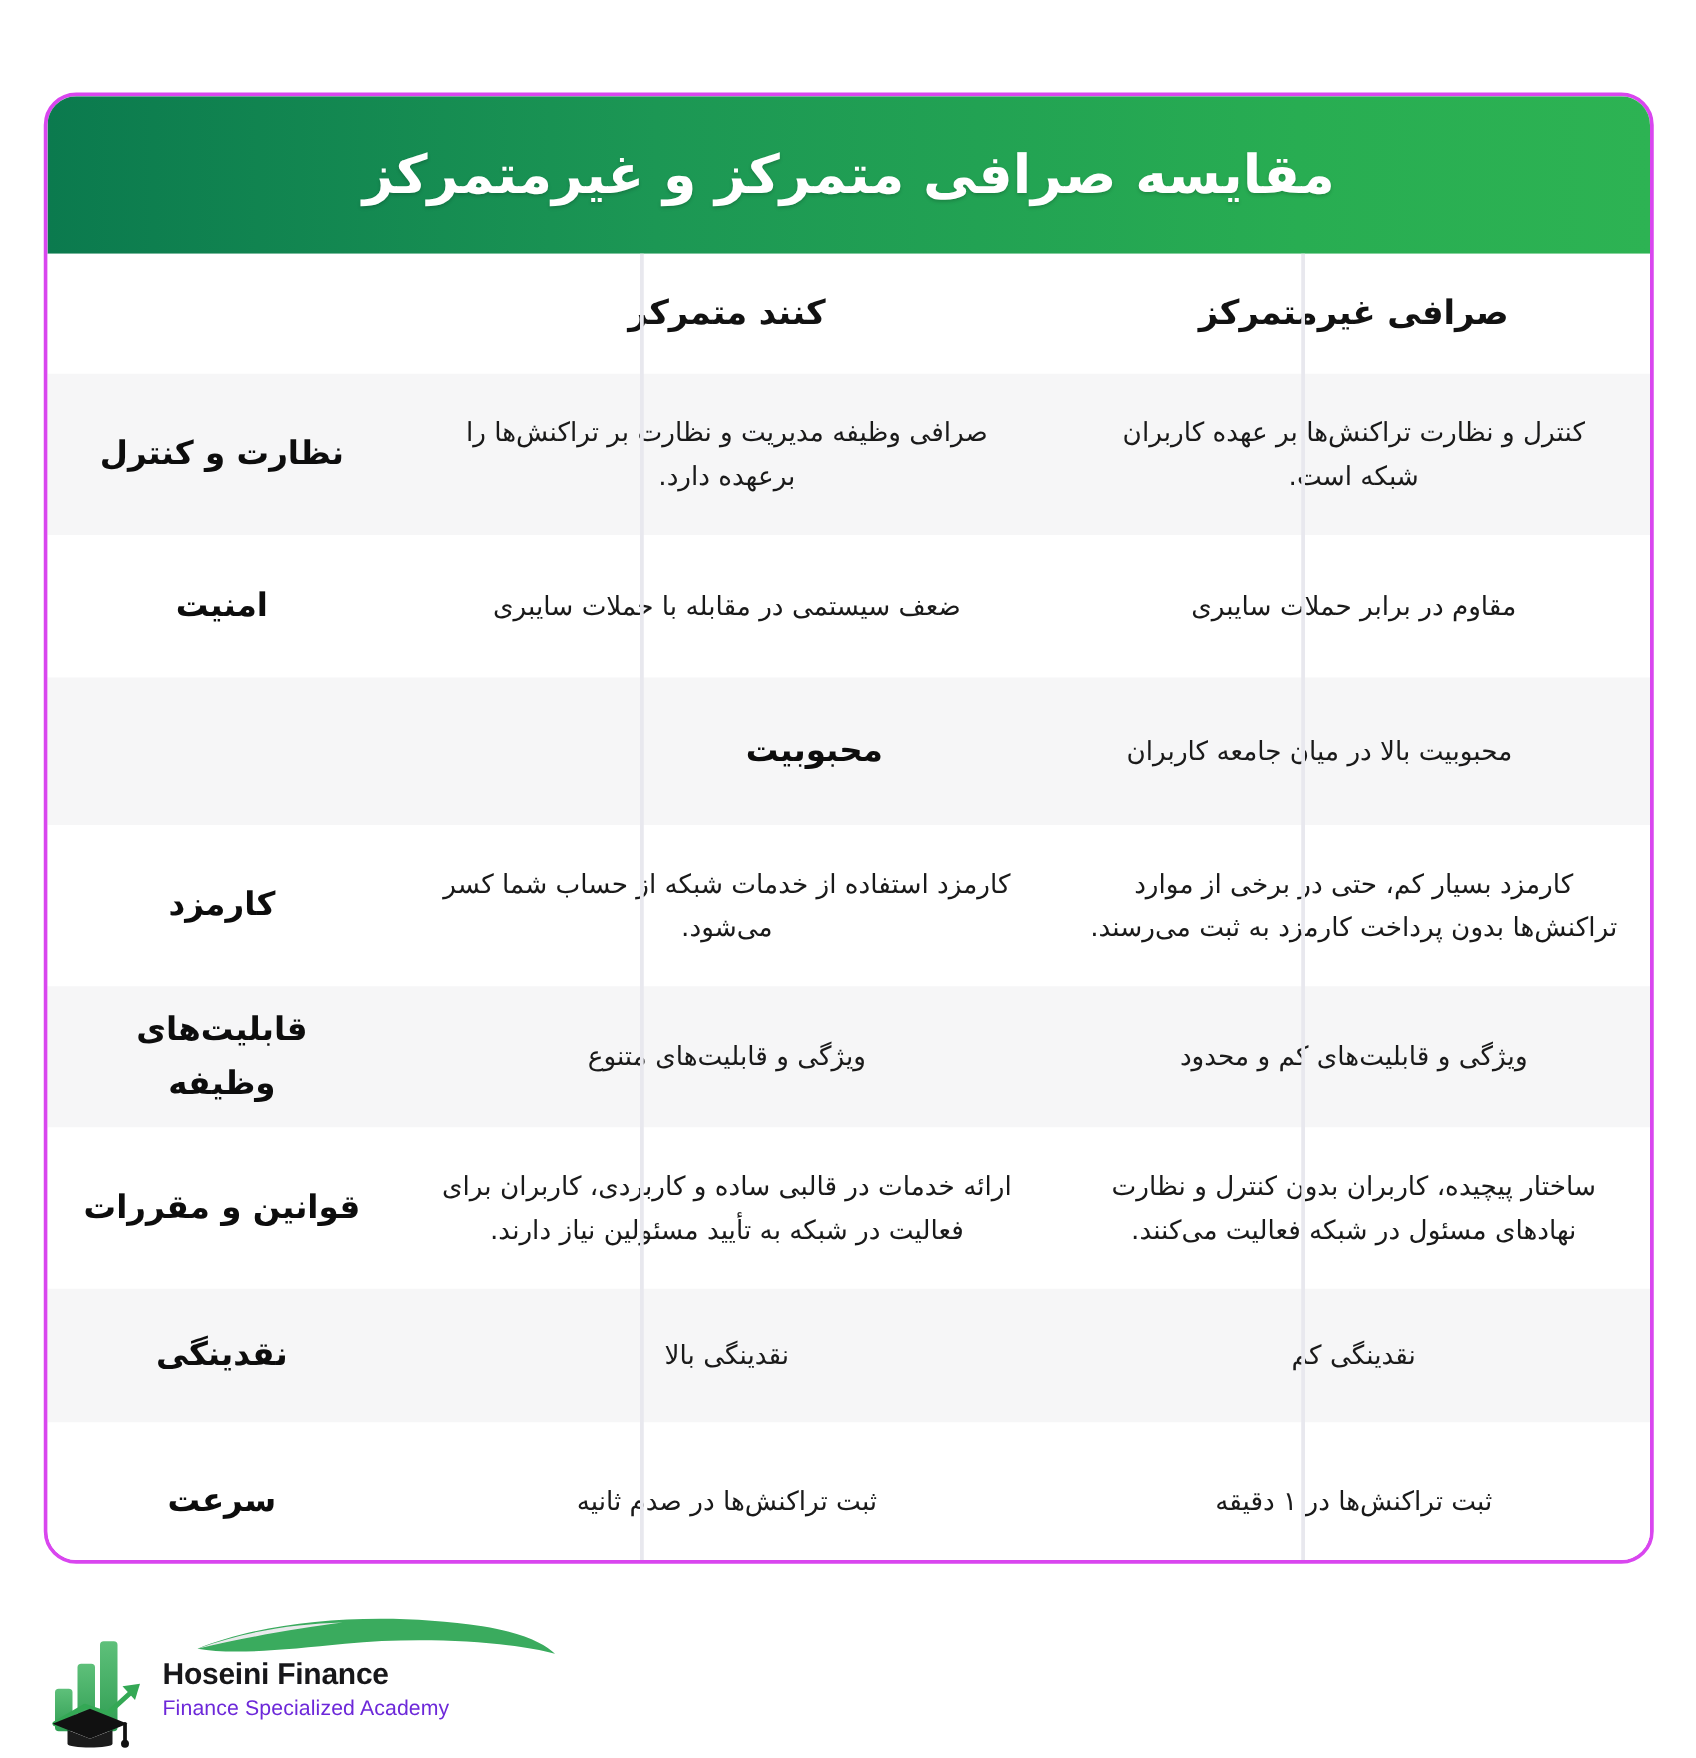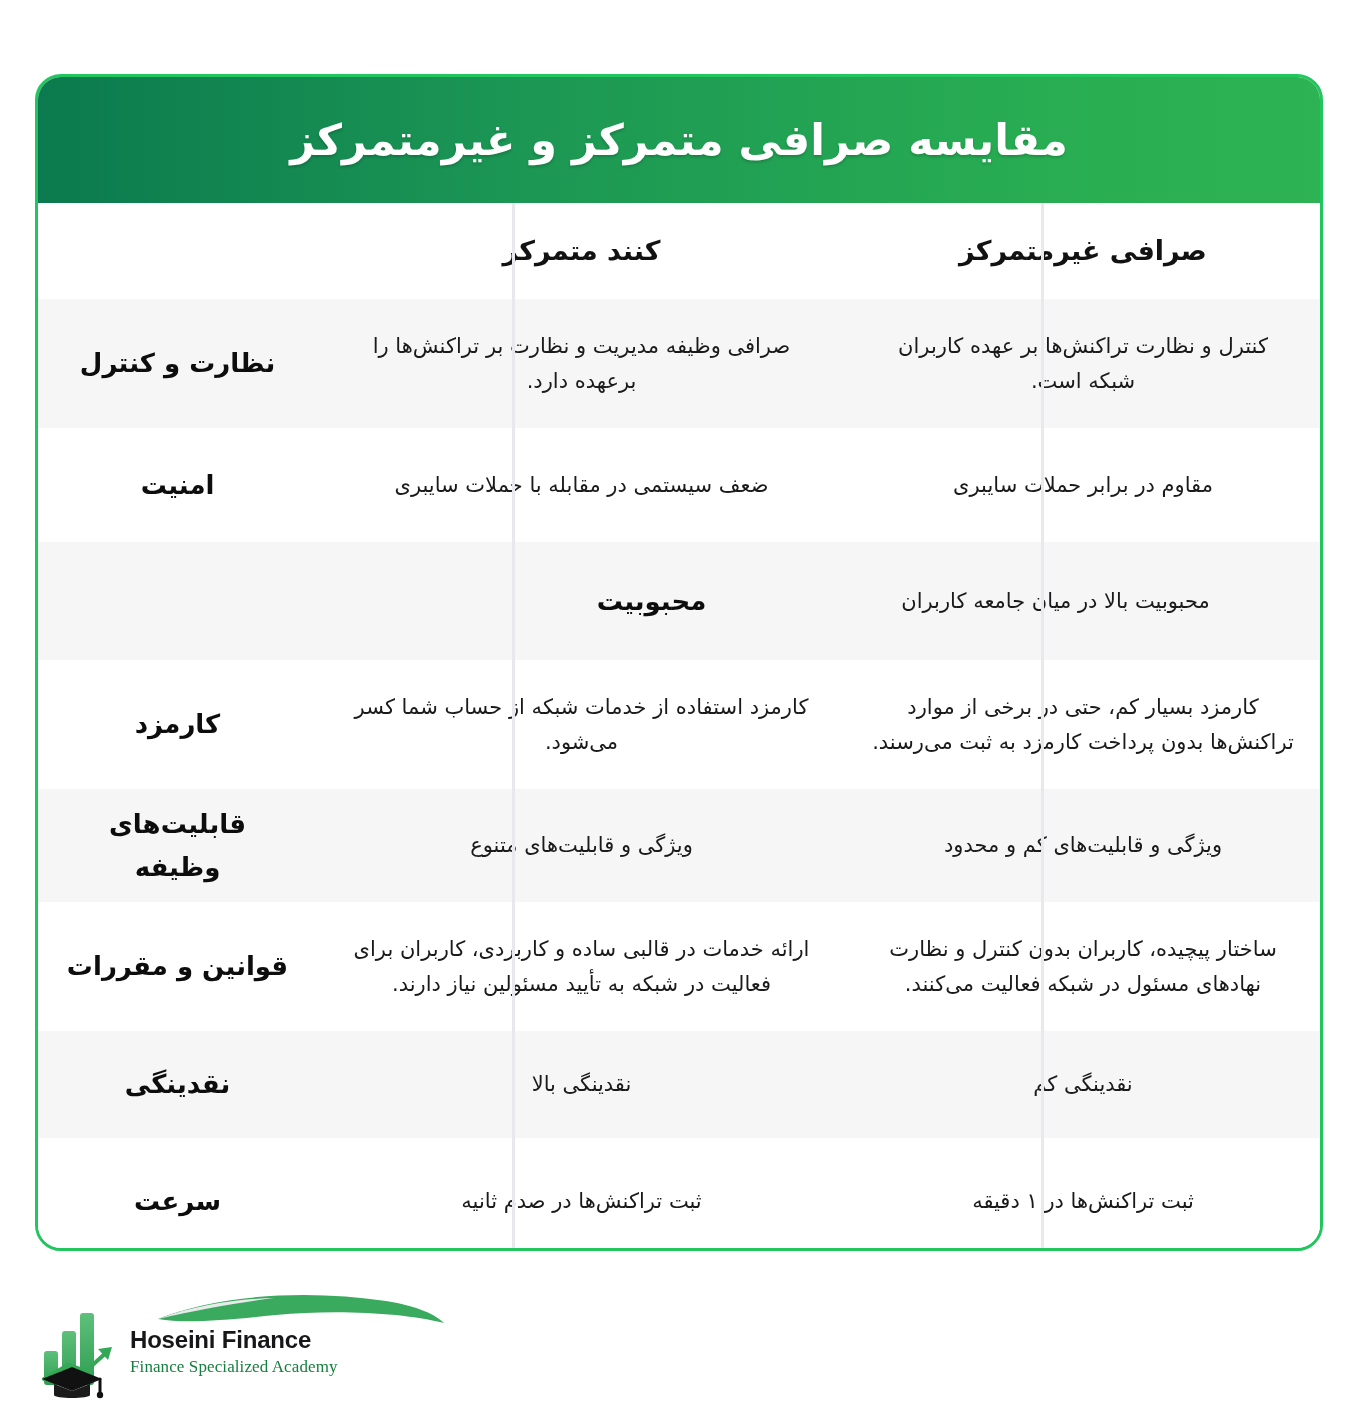--- a/index.html
+++ b/index.html
@@ -22,21 +22,21 @@
     box-sizing: border-box;
   }
 
   
   .card {
     position: absolute;
     left: 35px;
     top: 74px;
     width: 1288px;
     height: 1177px;
-    border: 3px solid #22c55e;
+    border: 3px solid #d946ef;
     border-radius: 26px;
     background: #ffffff;
     box-sizing: border-box;
     overflow: hidden;
     display: flex;
     flex-direction: column;
   }
 
   
   .title-bar {
@@ -163,24 +163,24 @@
   }
   .logo-name {
     font-family: "Liberation Sans", sans-serif;
     font-size: 24px;
     font-weight: 700;
     color: #17171a;
     line-height: 1.05;
     letter-spacing: -0.2px;
   }
   .logo-tag {
-    font-family: Liberation Serif, serif;
+    font-family: Liberation Sans, sans-serif;
     font-size: 17px;
     font-weight: 400;
-    color: #15803d;
+    color: #6d28d9;
     line-height: 1.4;
     margin-top: 3px;
     letter-spacing: 0.1px;
   }
   .swoosh {
     position: absolute;
     left: 118px;
     top: 0px;
     width: 290px;
     height: 44px;

